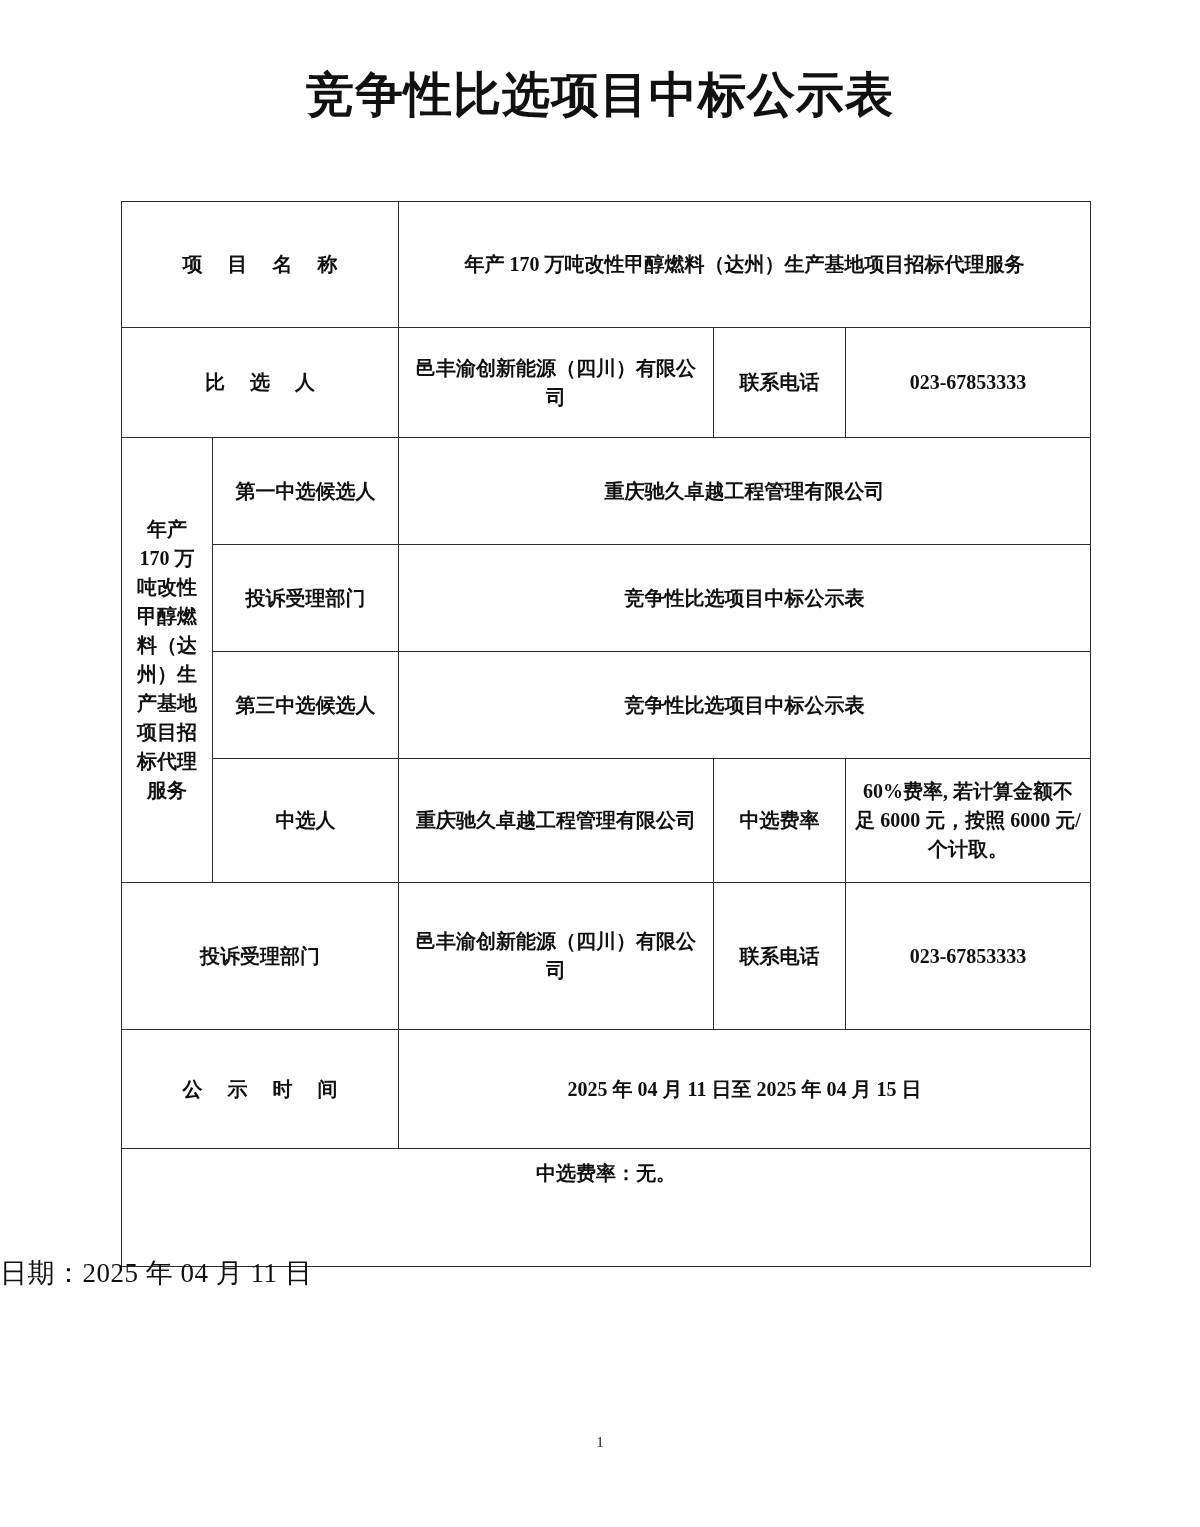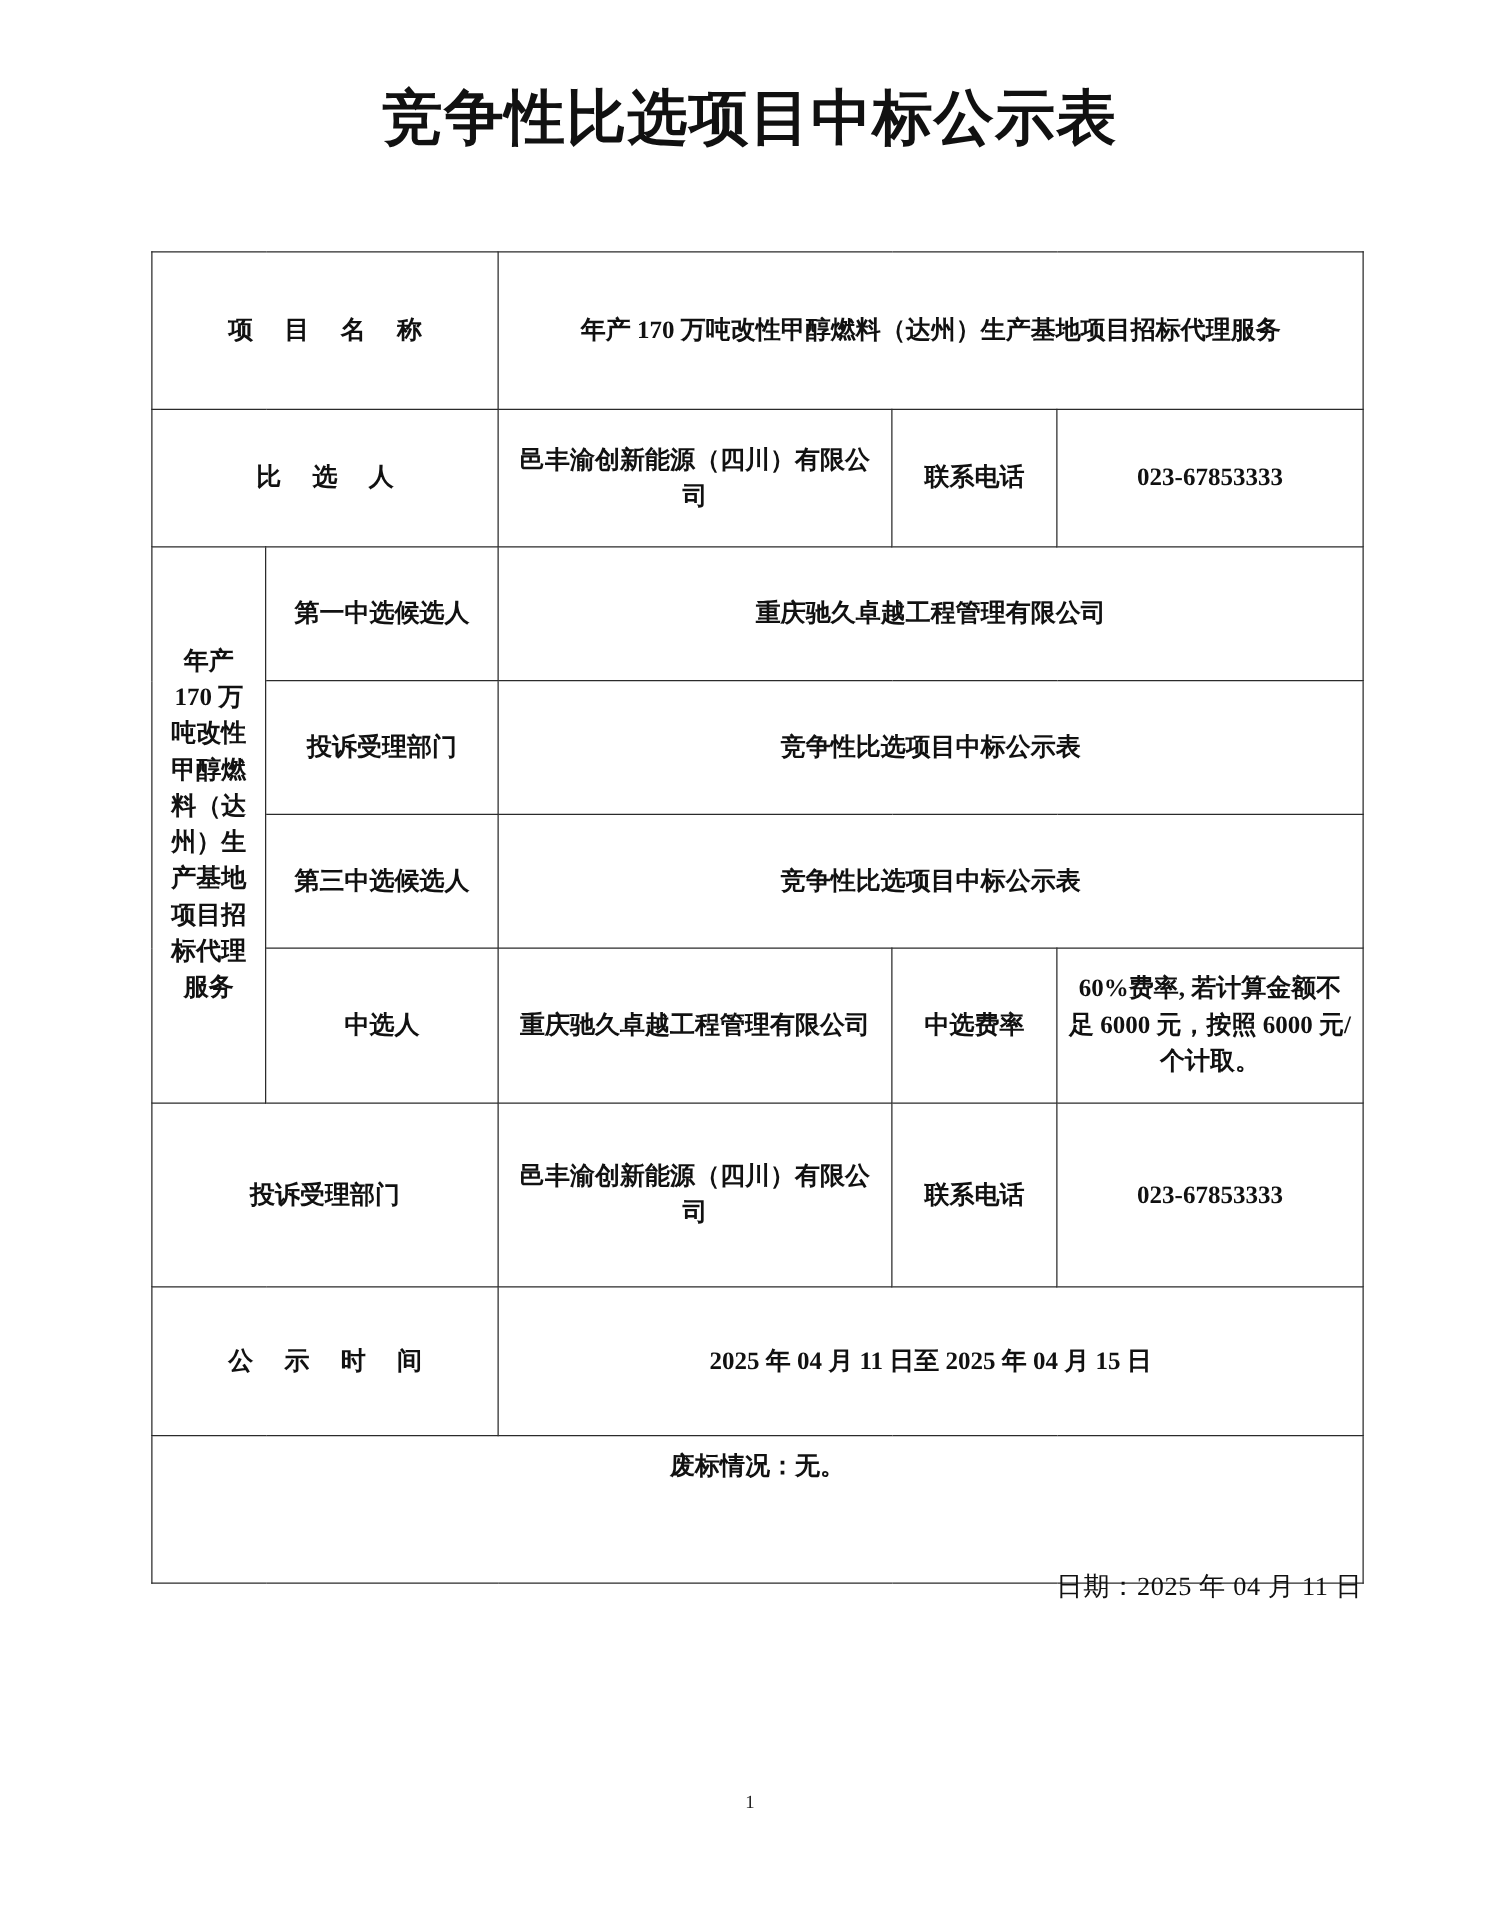--- a/index.html
+++ b/index.html
@@ -83,22 +83,22 @@
   .r-complain{ height: 147px; }
   .r-time    { height: 119px; }
   .r-waste   { height: 118px; }
 
   
   .footer-date {
     position: absolute;
     top: 1255px;
     left: 0;
     width: 1090px;
-    text-align: right;
-    font-size: 21px;
+    text-align: left;
+    font-size: 27px;
     letter-spacing: 0.5px;
   }
 
   
   .page-number {
     position: absolute;
     top: 1434px;
     left: 0;
     width: 1200px;
     text-align: center;
@@ -164,21 +164,21 @@
         <td class="tight">联系电话</td>
         <td>023-67853333</td>
       </tr>
 
       <tr class="r-time">
         <td class="spaced" colspan="2">公 示 时 间</td>
         <td colspan="3">2025 年 04 月 11 日至 2025 年 04 月 15 日</td>
       </tr>
 
       <tr class="r-waste">
-        <td class="left-align" colspan="5" style="vertical-align:top;padding-top:10px">废标情况：无。</td>
+        <td class="left-align" colspan="5" style="vertical-align:top;padding-top:10px">中选费率：无。</td>
       </tr>
 
     </tbody>
   </table>
 
   <div class="footer-date">日期：2025 年 04 月 11 日</div>
 
   <div class="page-number">1</div>
 
 </div>

